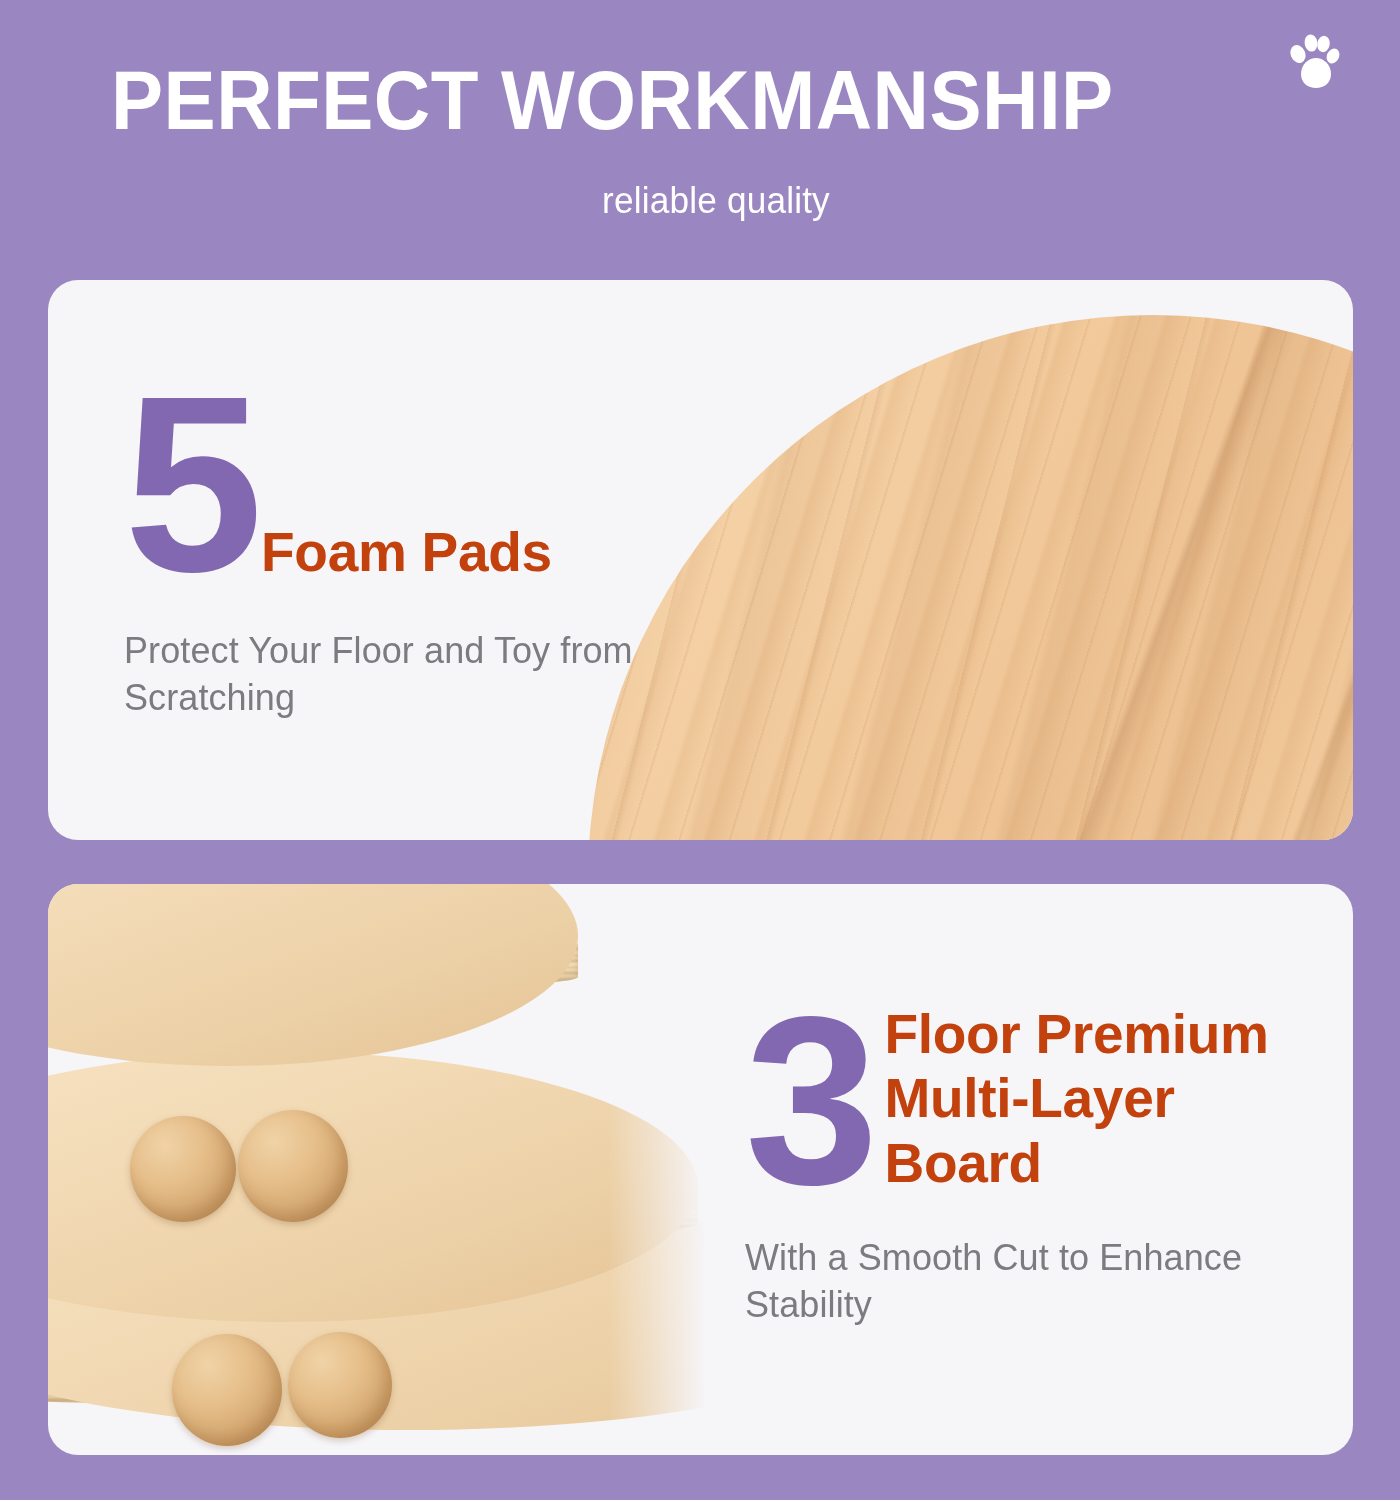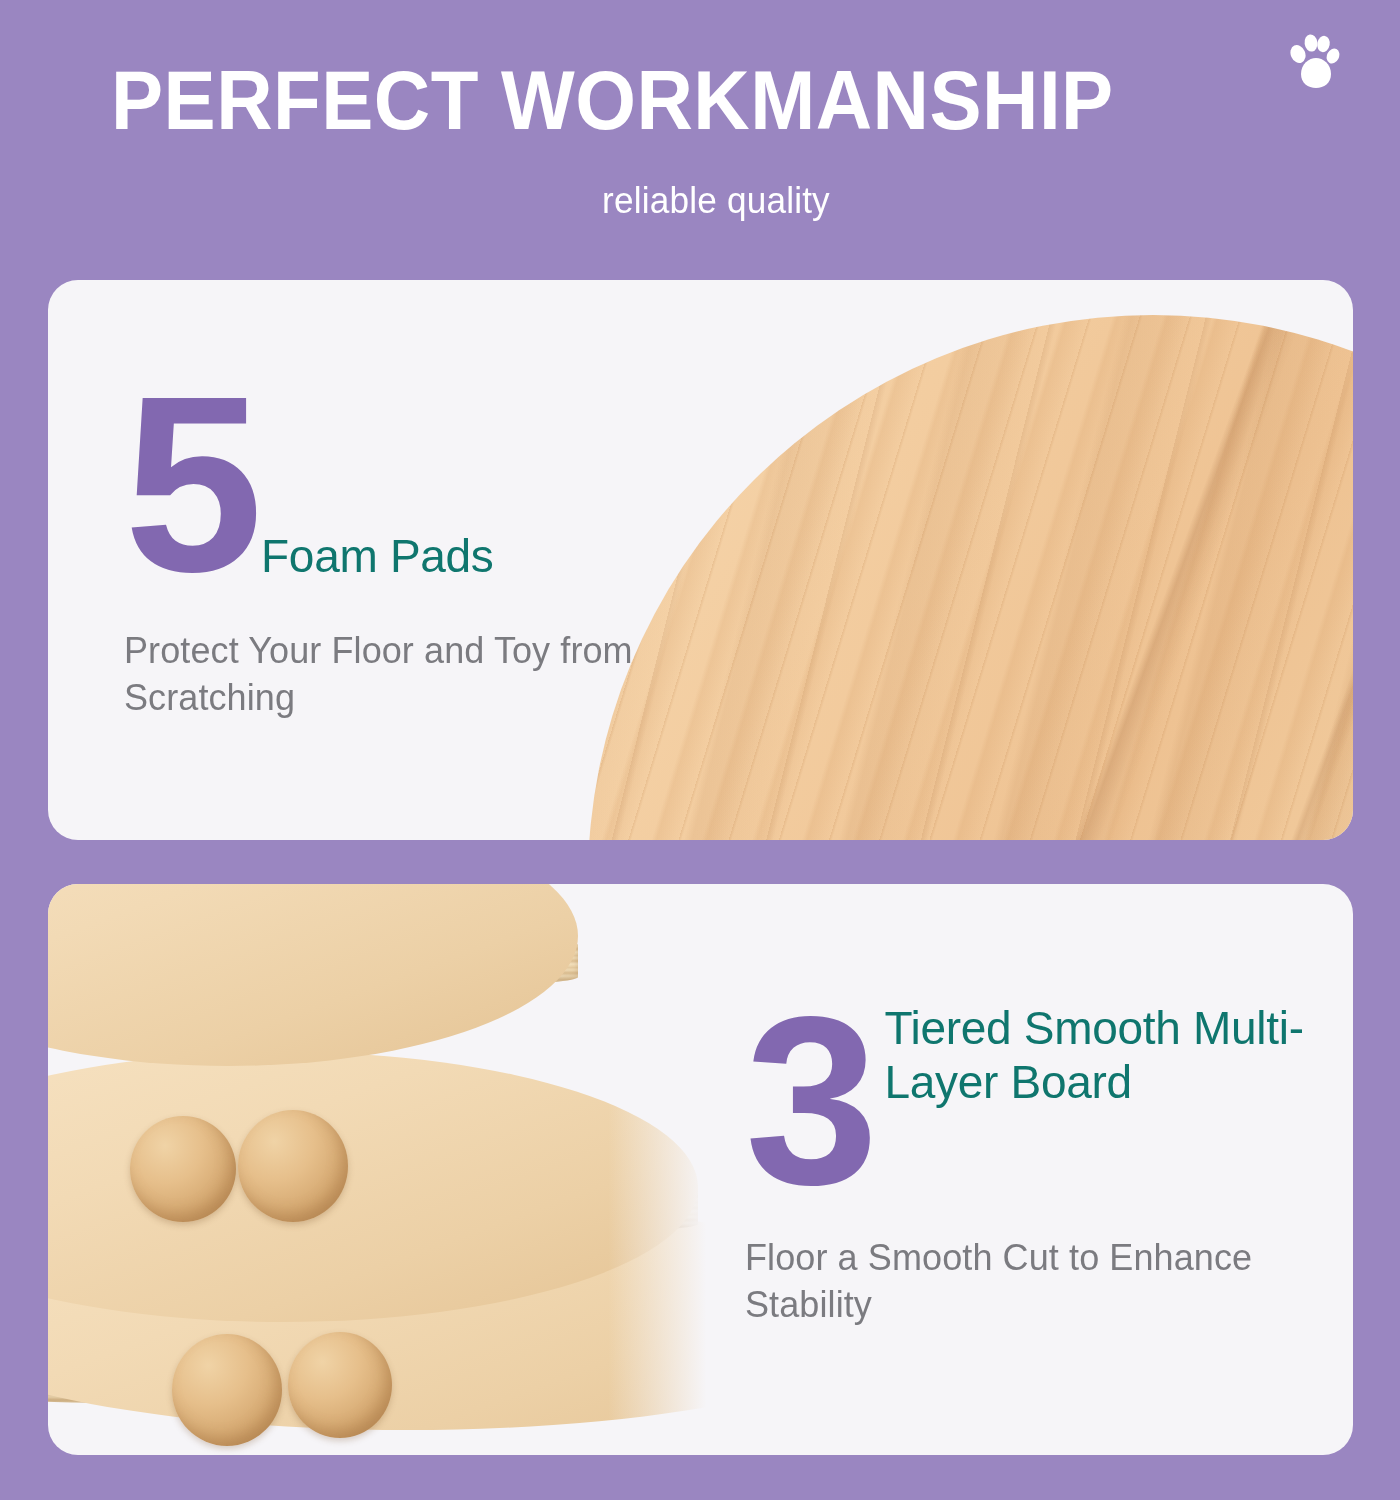--- a/index.html
+++ b/index.html
@@ -63,23 +63,23 @@
     font-size:250px;
     line-height:0.84;
     font-weight:700;
     color:#8268b0;
     letter-spacing:-6px;
     flex:none;
   }
   .numline-bottom .bignum { font-size:240px; line-height:0.87; }
 
   .headline {
-    font-size:46px;
-    font-weight:400;
-    color:#0f766e;
+    font-size:55px;
+    font-weight:700;
+    color:#c2410c;
     line-height:1.17;
     letter-spacing:-0.3px;
     align-self:flex-end;
     padding-bottom:6px;
     padding-left:4px;
   }
   .numline-bottom .headline {
     align-self:flex-start;
     padding-top:6px;
     padding-bottom:0;
@@ -249,17 +249,17 @@
       <div class="tier-edge"></div>
       <div class="tier-face"></div>
     </div>
 
     <div class="photo-fade-r"></div>
   </div>
 
   <div class="txt-block txt-bottom">
     <div class="numline numline-bottom">
       <span class="bignum">3</span>
-      <span class="headline">Tiered Smooth Multi-Layer Board</span>
-    </div>
-    <div class="subtext">Floor a Smooth Cut to Enhance Stability</div>
+      <span class="headline">Floor Premium Multi-Layer Board</span>
+    </div>
+    <div class="subtext">With a Smooth Cut to Enhance Stability</div>
   </div>
 </div>
 
 </body></html>

